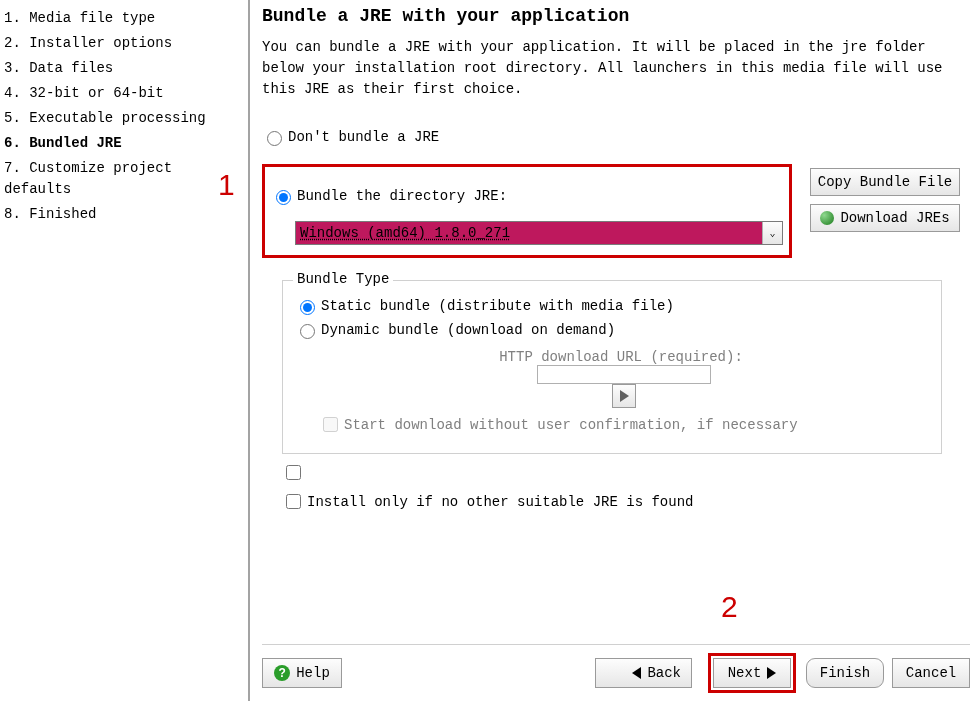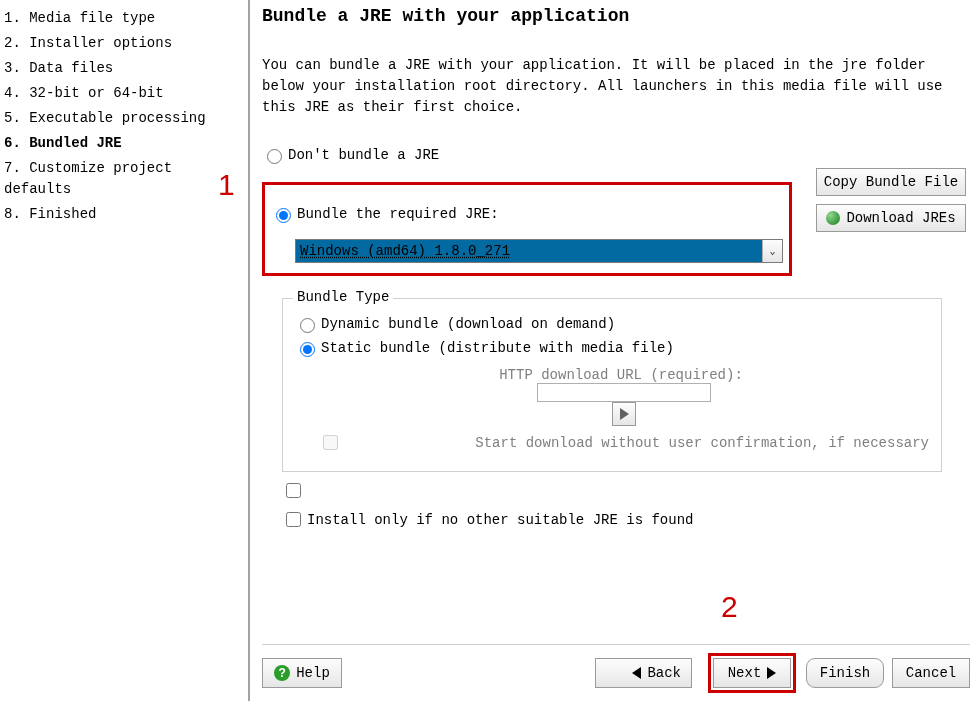--- a/index.html
+++ b/index.html
@@ -34,21 +34,21 @@
   .main {
     flex: 1;
     display: flex;
     flex-direction: column;
     padding: 4px 10px 8px 12px;
     position: relative;
   }
   .page-title {
     font-size: 18px;
     font-weight: bold;
-    margin: 2px 0 29px 0;
+    margin: 2px 0 11px 0;
   }
   .description {
     line-height: 1.5;
     margin-bottom: 12px;
   }
   .radio-row {
     display: flex;
     align-items: center;
     margin: 16px 0;
   }
@@ -65,21 +65,21 @@
   .jre-select-row {
     display: flex;
     margin-top: 8px;
     margin-left: 24px;
   }
   .jre-select {
     flex: 1;
     display: flex;
     align-items: center;
     border: 1px solid #7a7a7a;
-    background: #0369a1;
+    background: #be185d;
     height: 24px;
   }
   .jre-select .value {
     flex: 1;
     padding: 0 4px;
     text-decoration: underline dotted;
     text-underline-offset: 2px;
     white-space: nowrap;
     overflow: hidden;
   }
@@ -88,21 +88,21 @@
     height: 100%;
     border-left: 1px solid #b0b0b0;
     background: linear-gradient(#fdfdfd, #e6e6e6);
     display: flex;
     align-items: center;
     justify-content: center;
     font-size: 10px;
   }
   .side-buttons {
     position: absolute;
-    right: 14px;
+    right: 20px;
     top: 168px;
     display: flex;
     flex-direction: column;
     gap: 8px;
     width: 150px;
   }
   .btn {
     height: 28px;
     border: 1px solid #9a9a9a;
     background: linear-gradient(#fdfdfd, #e6e6e6);
@@ -161,21 +161,20 @@
     display: flex;
     align-items: center;
     justify-content: center;
     margin-left: 0;
   }
   .cb-row {
     display: flex;
     align-items: center;
     margin: 6px 0 6px 24px;
     color: #808080;
-    justify-content: space-between;
   }
   .cb-row input { margin-right: 6px; }
   .cb-row2 {
     display: flex;
     align-items: center;
     margin: 8px 0 0 20px;
   }
   .cb-row2 input { margin-right: 6px; }
   .annotation {
     position: absolute;
@@ -253,21 +252,21 @@
     <div class="description">You can bundle a JRE with your application. It will be placed in the jre folder below your installation root directory. All launchers in this media file will use this JRE as their first choice.</div>
 
     <div class="radio-row">
       <input type="radio" name="bundle" style="">
       <span>Don't bundle a JRE</span>
     </div>
 
     <div class="bundle-box">
       <div class="radio-row">
         <input type="radio" name="bundle" checked="" style="">
-        <span>Bundle the required JRE:</span>
+        <span>Bundle the directory JRE:</span>
       </div>
       <div class="jre-select-row">
         <div class="jre-select">
           <span class="value">Windows (amd64) 1.8.0_271</span>
           <span class="dd-btn">
             <span>⌄</span>
           </span>
         </div>
       </div>
     </div>
@@ -281,26 +280,26 @@
             <span class="globe-ico"></span>
           </span>
         <span>Download JREs</span>
       </div>
     </div>
 
     <div class="fieldset">
       <div class="legend">Bundle Type</div>
 
       <div class="sub-radio">
+        <input type="radio" name="btype" checked="" style="">
+        <span>Static bundle (distribute with media file)</span>
+      </div>
+      <div class="sub-radio">
         <input type="radio" name="btype" style="">
         <span>Dynamic bundle (download on demand)</span>
-      </div>
-      <div class="sub-radio">
-        <input type="radio" name="btype" checked="" style="">
-        <span>Static bundle (distribute with media file)</span>
       </div>
 
       <div class="url-row">
         <label>HTTP download URL (required):</label>
         <input type="text" disabled="" style="">
         <div class="arrow-btn">
           <span class="tri tri-right" style="border-left-color:#606060;margin:0;"></span>
         </div>
       </div>
 

